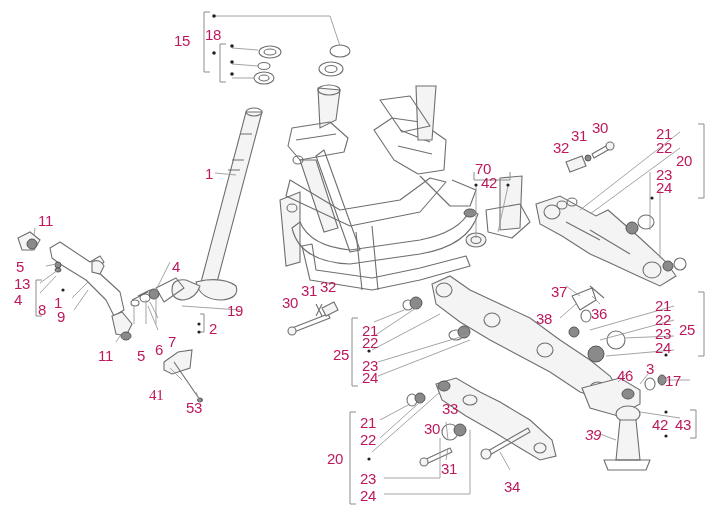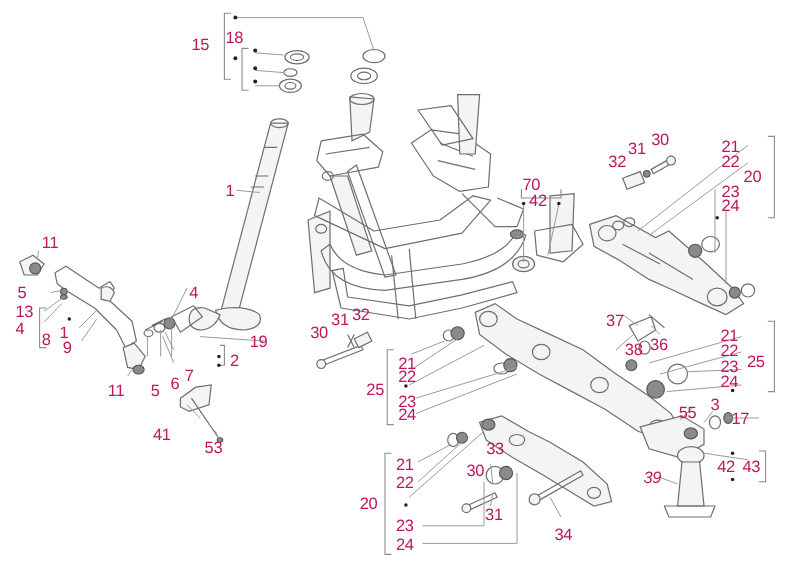--- a/index.html
+++ b/index.html
@@ -224,21 +224,21 @@
 <span class="lbl" style="left:38px;top:302px;">8</span>
 <span class="lbl" style="left:57px;top:309px;">9</span>
 <span class="lbl" style="left:98px;top:348px;">11</span>
 
 <span class="lbl" style="left:172px;top:259px;">4</span>
 <span class="lbl" style="left:227px;top:303px;">19</span>
 <span class="lbl" style="left:209px;top:321px;">2</span>
 <span class="lbl" style="left:137px;top:348px;">5</span>
 <span class="lbl" style="left:155px;top:342px;">6</span>
 <span class="lbl" style="left:168px;top:334px;">7</span>
-<span class="lbl" style="left:139px;top:388px;">41</span>
+<span class="lbl" style="left:149px;top:388px;font-family:Liberation Serif, serif;">41</span>
 <span class="lbl" style="left:186px;top:400px;">53</span>
 
 <span class="lbl" style="left:282px;top:295px;">30</span>
 <span class="lbl" style="left:301px;top:283px;">31</span>
 <span class="lbl" style="left:320px;top:279px;">32</span>
 
 <span class="lbl" style="left:362px;top:323px;">21</span>
 <span class="lbl" style="left:362px;top:335px;">22</span>
 <span class="lbl" style="left:333px;top:347px;">25</span>
 <span class="lbl" style="left:362px;top:358px;">23</span>
@@ -251,30 +251,30 @@
 <span class="lbl" style="left:571px;top:128px;">31</span>
 <span class="lbl" style="left:592px;top:120px;">30</span>
 
 <span class="lbl" style="left:656px;top:126px;">21</span>
 <span class="lbl" style="left:656px;top:140px;">22</span>
 <span class="lbl" style="left:676px;top:153px;">20</span>
 <span class="lbl" style="left:656px;top:167px;">23</span>
 <span class="lbl" style="left:656px;top:180px;">24</span>
 
 <span class="lbl" style="left:551px;top:284px;">37</span>
-<span class="lbl" style="left:568px;top:311px;">38</span>
+<span class="lbl" style="left:536px;top:311px;">38</span>
 <span class="lbl" style="left:591px;top:306px;">36</span>
 
 <span class="lbl" style="left:655px;top:298px;">21</span>
 <span class="lbl" style="left:655px;top:312px;">22</span>
 <span class="lbl" style="left:655px;top:326px;">23</span>
 <span class="lbl" style="left:679px;top:322px;">25</span>
 <span class="lbl" style="left:655px;top:340px;">24</span>
 
-<span class="lbl" style="left:617px;top:368px;">55</span>
+<span class="lbl" style="left:617px;top:368px;">46</span>
 <span class="lbl" style="left:646px;top:361px;">3</span>
 <span class="lbl" style="left:665px;top:373px;">17</span>
 <span class="lbl" style="left:652px;top:417px;">42</span>
 <span class="lbl" style="left:675px;top:417px;">43</span>
 <span class="lbl" style="left:585px;top:427px;font-style:italic;">39</span>
 
 <span class="lbl" style="left:360px;top:415px;">21</span>
 <span class="lbl" style="left:360px;top:432px;">22</span>
 <span class="lbl" style="left:327px;top:451px;">20</span>
 <span class="lbl" style="left:442px;top:401px;">33</span>

